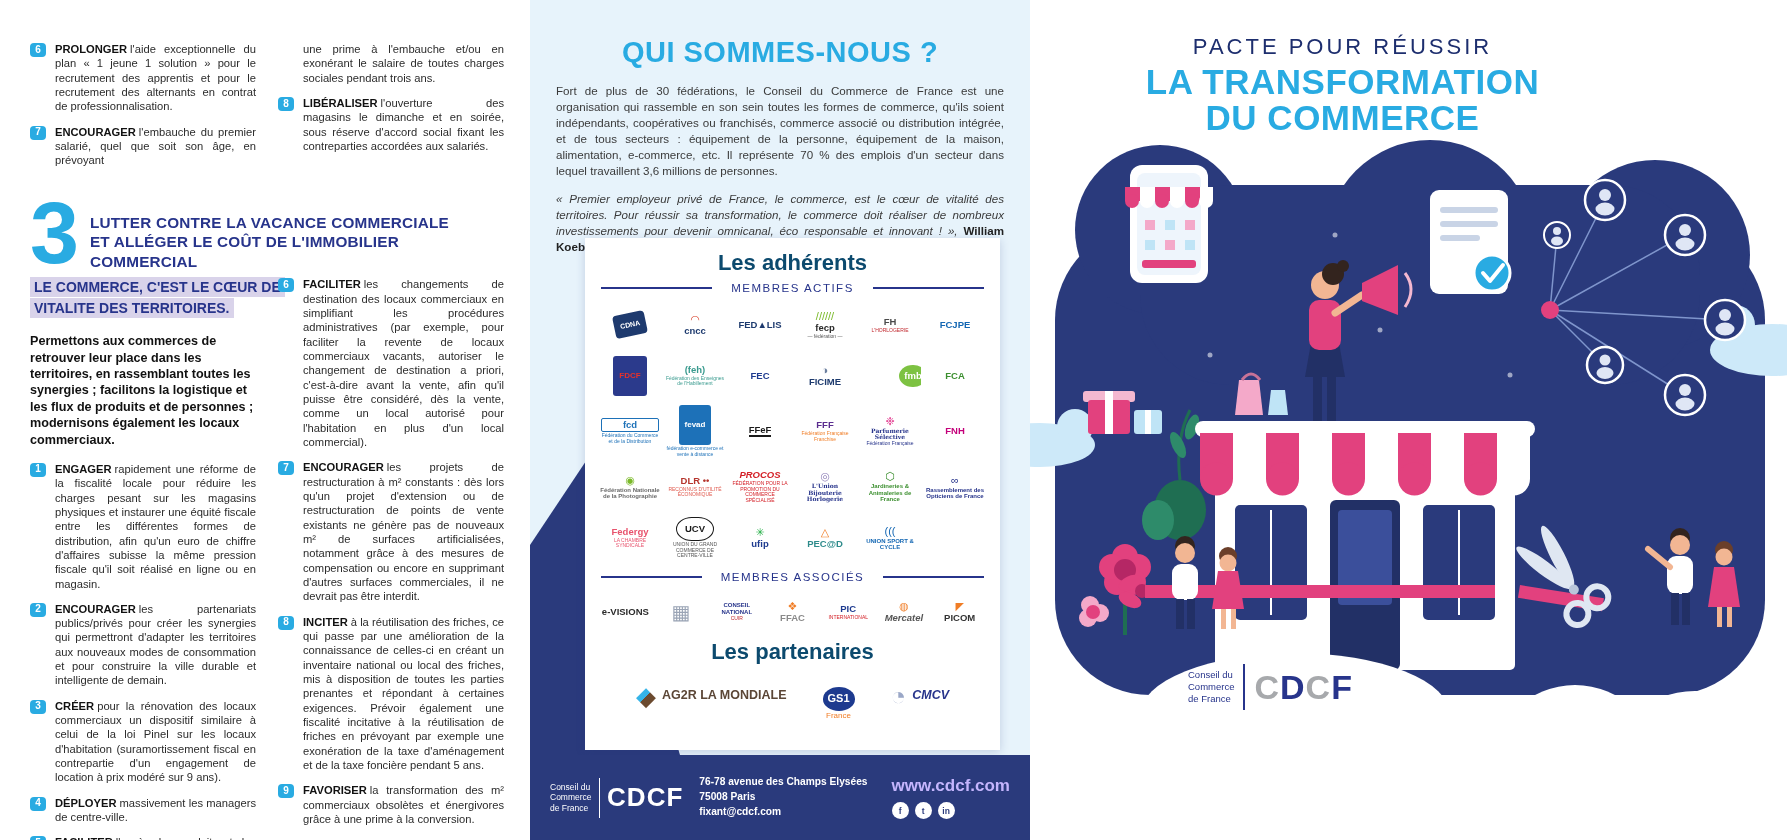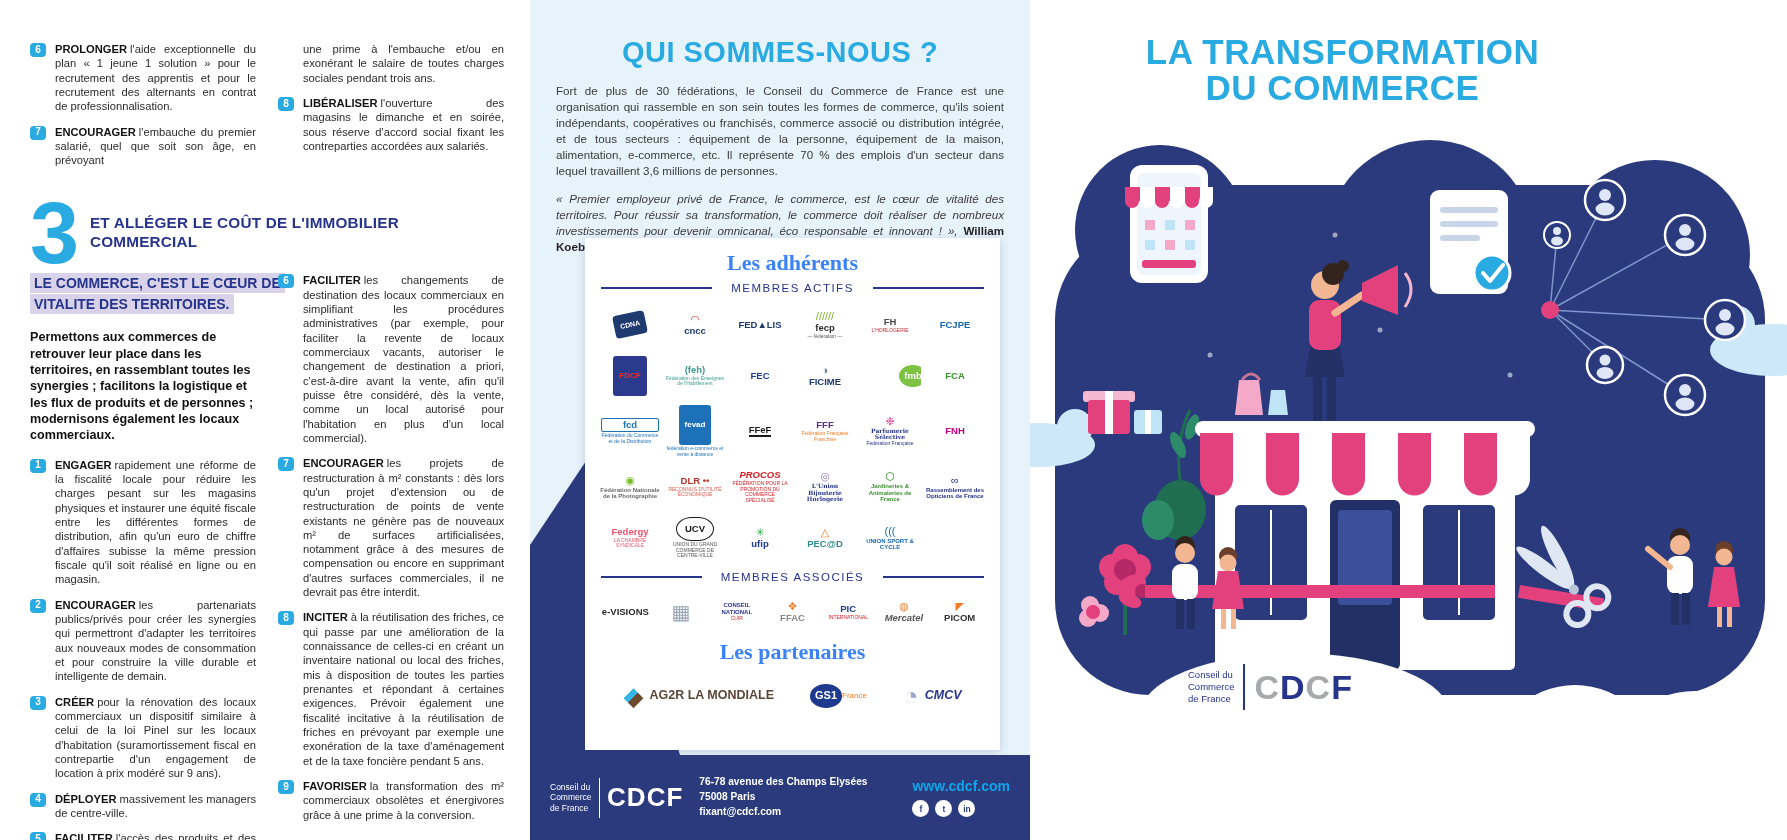--- a/index.html
+++ b/index.html
@@ -24,21 +24,21 @@
   
   #mid-panel{position:absolute;left:530px;top:0;width:500px;height:840px;background:#e7f3fb;box-sizing:border-box;}
   .mp-title{margin:36px 0 14px;text-align:center;font-size:29px;font-weight:bold;color:#29abe2;letter-spacing:.5px;}
   .mp-p{font-size:11.6px;line-height:1.38;text-align:justify;color:#3a3a3a;margin:0 26px 12px;}
   .mp-quote{font-style:italic;}
   .mp-author{font-style:normal;font-weight:bold;color:#222;}
   #wedge{position:absolute;left:0;bottom:85px;width:150px;height:300px;background:#2a3a7c;
          clip-path:polygon(0 30%,40% 0,100% 100%,0 100%);}
   #card{position:absolute;left:55px;top:238px;width:415px;height:512px;background:#fff;z-index:2;
         box-shadow:0 2px 9px rgba(40,58,125,.2);box-sizing:border-box;padding:8px 14px;}
-  .card-title{font-family:Liberation Serif, serif;font-weight:bold;color:#3b82f6;font-size:22px;text-align:center;margin:4px 0 6px;}
+  .card-title{font-family:Liberation Sans, sans-serif;font-weight:bold;color:#0c4a6e;font-size:22px;text-align:center;margin:4px 0 6px;}
   .divider{display:flex;align-items:center;gap:19px;margin:4px 2px 8px;}
   .dl{flex:1;height:1.5px;background:#27348b;}
   .dlabel{font-size:11.5px;color:#27348b;letter-spacing:1.5px;}
   .logo-grid{display:grid;grid-template-columns:repeat(6,1fr);column-gap:3px;row-gap:5px;}
   .logo-grid7{display:grid;grid-template-columns:repeat(7,1fr);column-gap:3px;margin-bottom:2px;}
   .lg{display:flex;flex-direction:column;align-items:center;justify-content:center;text-align:center;
       gap:1px;min-height:44px;overflow:hidden;padding:1px;}
   .logo-grid7 .lg{min-height:40px;}
   .lg .ic{font-size:11px;line-height:1;}
   .lg .m{font-weight:bold;font-size:9.5px;line-height:1.05;white-space:nowrap;}
@@ -52,36 +52,36 @@
   .lg.underline .m{border-bottom:2px solid currentColor;}
   .lg.small .m{font-size:6px;white-space:normal;max-width:66px;}
   .lg.small-serif .m{font-size:6px;white-space:normal;max-width:60px;font-family:"DejaVu Serif",serif;}
   .lg.italic .m{font-style:italic;}
   .lg.pic .ic{font-size:20px;}
   .partners-row{display:flex;justify-content:center;align-items:center;gap:34px;margin-top:4px;}
   .partners-row .lg{flex-direction:row;gap:6px;min-height:48px;}
   .partners-row .lg .m{font-size:12.5px;}
   .partners-row .lg .ic{font-size:26px;}
   .partners-row .lg .s{font-size:8px;max-width:none;}
-  .partners-row .lg.round{gap:0;justify-content:flex-end;}
+  .partners-row .lg.round{flex-direction:column;gap:0;justify-content:flex-end;}
   .partners-row .lg.round .m{font-size:11px;}
   .lg.ag2r .ic{background:linear-gradient(135deg,#35b4e8 50%,#6b4a2f 50%);
                -webkit-background-clip:text;background-clip:text;color:transparent !important;}
   
   #mp-footer{position:absolute;left:0;bottom:0;width:100%;height:85px;background:#2a3a7c;z-index:3;
              display:flex;align-items:center;gap:16px;padding:0 20px;box-sizing:border-box;}
   .fbrand{display:flex;align-items:center;gap:7px;}
   .fbrand .blines{font-size:8.5px;color:#fff;line-height:1.2;}
   .fbrand .bbar{width:1.5px;height:40px;background:#fff;}
   .cdcf{font-weight:bold;letter-spacing:1px;display:flex;}
   #mp-footer .cdcf{font-size:26px;}
   #mp-footer .cdcf span{color:#fff !important;}
   .faddr{font-size:10.2px;font-weight:bold;color:#fff;line-height:1.45;}
   .fright{margin-left:auto;}
-  .fsite{font-weight:bold;font-size:14px;color:#0ea5e9;}
+  .fsite{font-weight:bold;font-size:17px;color:#c4b5fd;}
   .fsoc{display:flex;gap:6px;margin-top:6px;}
   .fsoc .sc{width:17px;height:17px;border-radius:50%;background:#fff;color:#2a3a7c;font-weight:bold;
             font-size:8.5px;display:flex;align-items:center;justify-content:center;text-decoration:none;}
   
   #right-panel{position:absolute;left:1030px;top:0;width:757px;height:840px;background:#fff;}
   #rp-title{position:absolute;left:40px;top:34px;width:545px;text-align:center;z-index:4;}
   .rp-l1{font-size:22px;color:#1d2e6e;letter-spacing:3px;font-weight:500;margin-bottom:4px;}
   .rp-l2{font-size:35px;color:#29abe2;font-weight:bold;line-height:1.04;letter-spacing:.5px;}
   #illus{position:absolute;left:0;top:115px;width:757px;height:680px;}
   #rbrand{position:absolute;left:158px;top:664px;display:flex;align-items:center;gap:9px;z-index:5;}
@@ -115,20 +115,21 @@
 
           <div class="it">
             <span class="badge">8</span><span class="kw">LIBÉRALISER</span><span>l'ouverture des magasins le dimanche et en soirée, sous réserve d'accord social fixant les contreparties accordées aux salariés.</span>
           </div>
         </div>
     </div>
 
     <div class="sec3-head">
       <div class="big-num">3</div>
       <div class="sec3-titles">
+        <div>LUTTER CONTRE LA VACANCE COMMERCIALE</div>
         <div>ET ALLÉGER LE COÛT DE L'IMMOBILIER COMMERCIAL</div>
       </div>
     </div>
 
     <div class="cols">
       <div class="col">
         <div class="hl-wrap"><span class="hl">LE COMMERCE, C'EST LE CŒUR DE VITALITE DES TERRITOIRES.</span></div>
         <div class="intro">Permettons aux commerces de retrouver leur place dans les territoires, en rassemblant toutes les synergies ; facilitons la logistique et les flux de produits et de personnes ; modernisons également les locaux commerciaux.</div>
         <div>
 
@@ -470,20 +471,21 @@
             <a class="sc">
               <span>in</span>
             </a>
           </div>
       </div>
     </div>
   </div>
 
   <div id="right-panel">
     <div id="rp-title">
+      <div class="rp-l1">PACTE POUR RÉUSSIR</div>
       <div class="rp-l2">LA TRANSFORMATION</div>
       <div class="rp-l2">DU COMMERCE</div>
     </div>
 
     <svg id="illus" viewBox="0 0 757 680">
 
       <g fill="#2a3a7c">
         <rect x="25" y="110" width="710" height="470" rx="95"></rect>
         <circle cx="130" cy="115" r="85"></circle>
         <circle cx="400" cy="130" r="105"></circle>

